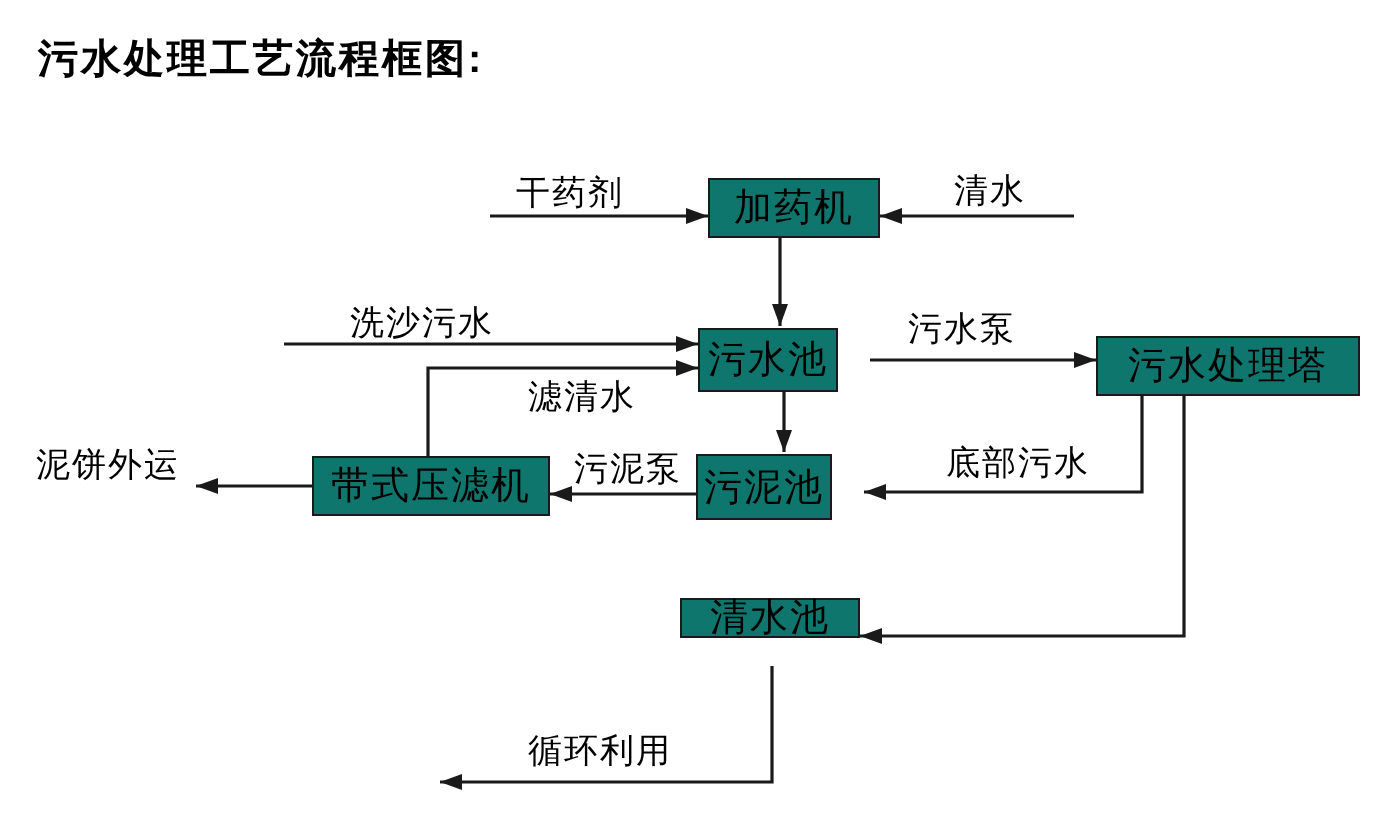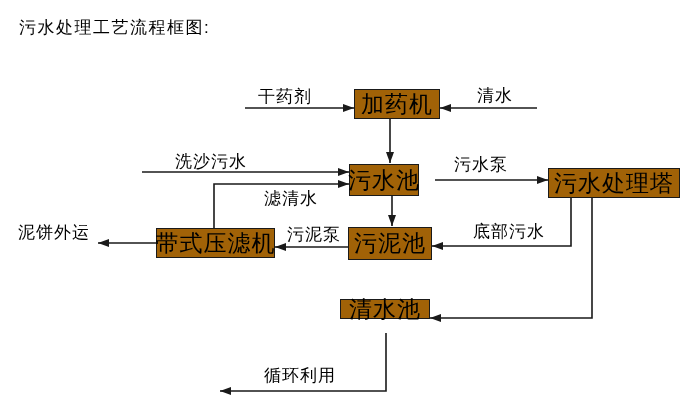--- a/index.html
+++ b/index.html
@@ -9,33 +9,33 @@
     height: 420px;
     background: #ffffff;
     font-family: "Liberation Sans", sans-serif;
     color: #000000;
     overflow: hidden;
   }
   #page-title {
     position: absolute;
     left: 19px;
     top: 16px;
-    font-size: 17px;
-    font-weight: 400;
+    font-size: 20px;
+    font-weight: 700;
     letter-spacing: 1.5px;
     white-space: nowrap;
   }
   .box {
     position: absolute;
     border: 1.5px solid #1a1a1a;
-    background: #a16207;
+    background: #0f766e;
     display: flex;
     align-items: center;
     justify-content: center;
-    font-size: 23px;
+    font-size: 19px;
     letter-spacing: 1px;
     white-space: nowrap;
     box-sizing: border-box;
   }
   .lbl {
     position: absolute;
     font-size: 17px;
     letter-spacing: 1px;
     white-space: nowrap;
     line-height: 1;
@@ -74,21 +74,21 @@
     <path d="M571,198 L571,246 L432,246" marker-end="url(#arr)"></path>
     <path d="M592,198 L592,318 L430,318" marker-end="url(#arr)"></path>
     <path d="M348,247 L275,247" marker-end="url(#arr)"></path>
     <path d="M156,243 L98,243" marker-end="url(#arr)"></path>
     <path d="M386,333 L386,391 L220,391" marker-end="url(#arr)"></path>
   </svg>
 
   <div class="box" style="left:354px; top:89px; width:86px; height:30px;">加药机</div>
   <div class="box" style="left:349px; top:164px; width:70px; height:32px;">污水池</div>
   <div class="box" style="left:548px; top:168px; width:132px; height:30px;">污水处理塔</div>
-  <div class="box" style="left:348px; top:227px; width:84px; height:33px;">污泥池</div>
+  <div class="box" style="left:348px; top:227px; width:68px; height:33px;">污泥池</div>
   <div class="box" style="left:156px; top:228px; width:119px; height:30px;">带式压滤机</div>
   <div class="box" style="left:340px; top:299px; width:90px; height:20px;">清水池</div>
 
   <div class="lbl" style="left:258px; top:88px;">干药剂</div>
   <div class="lbl" style="left:477px; top:87px;">清水</div>
   <div class="lbl" style="left:175px; top:153px;">洗沙污水</div>
   <div class="lbl" style="left:454px; top:156px;">污水泵</div>
   <div class="lbl" style="left:264px; top:190px;text-align:center;">滤清水</div>
   <div class="lbl" style="left:287px; top:226px;">污泥泵</div>
   <div class="lbl" style="left:473px; top:223px;">底部污水</div>

